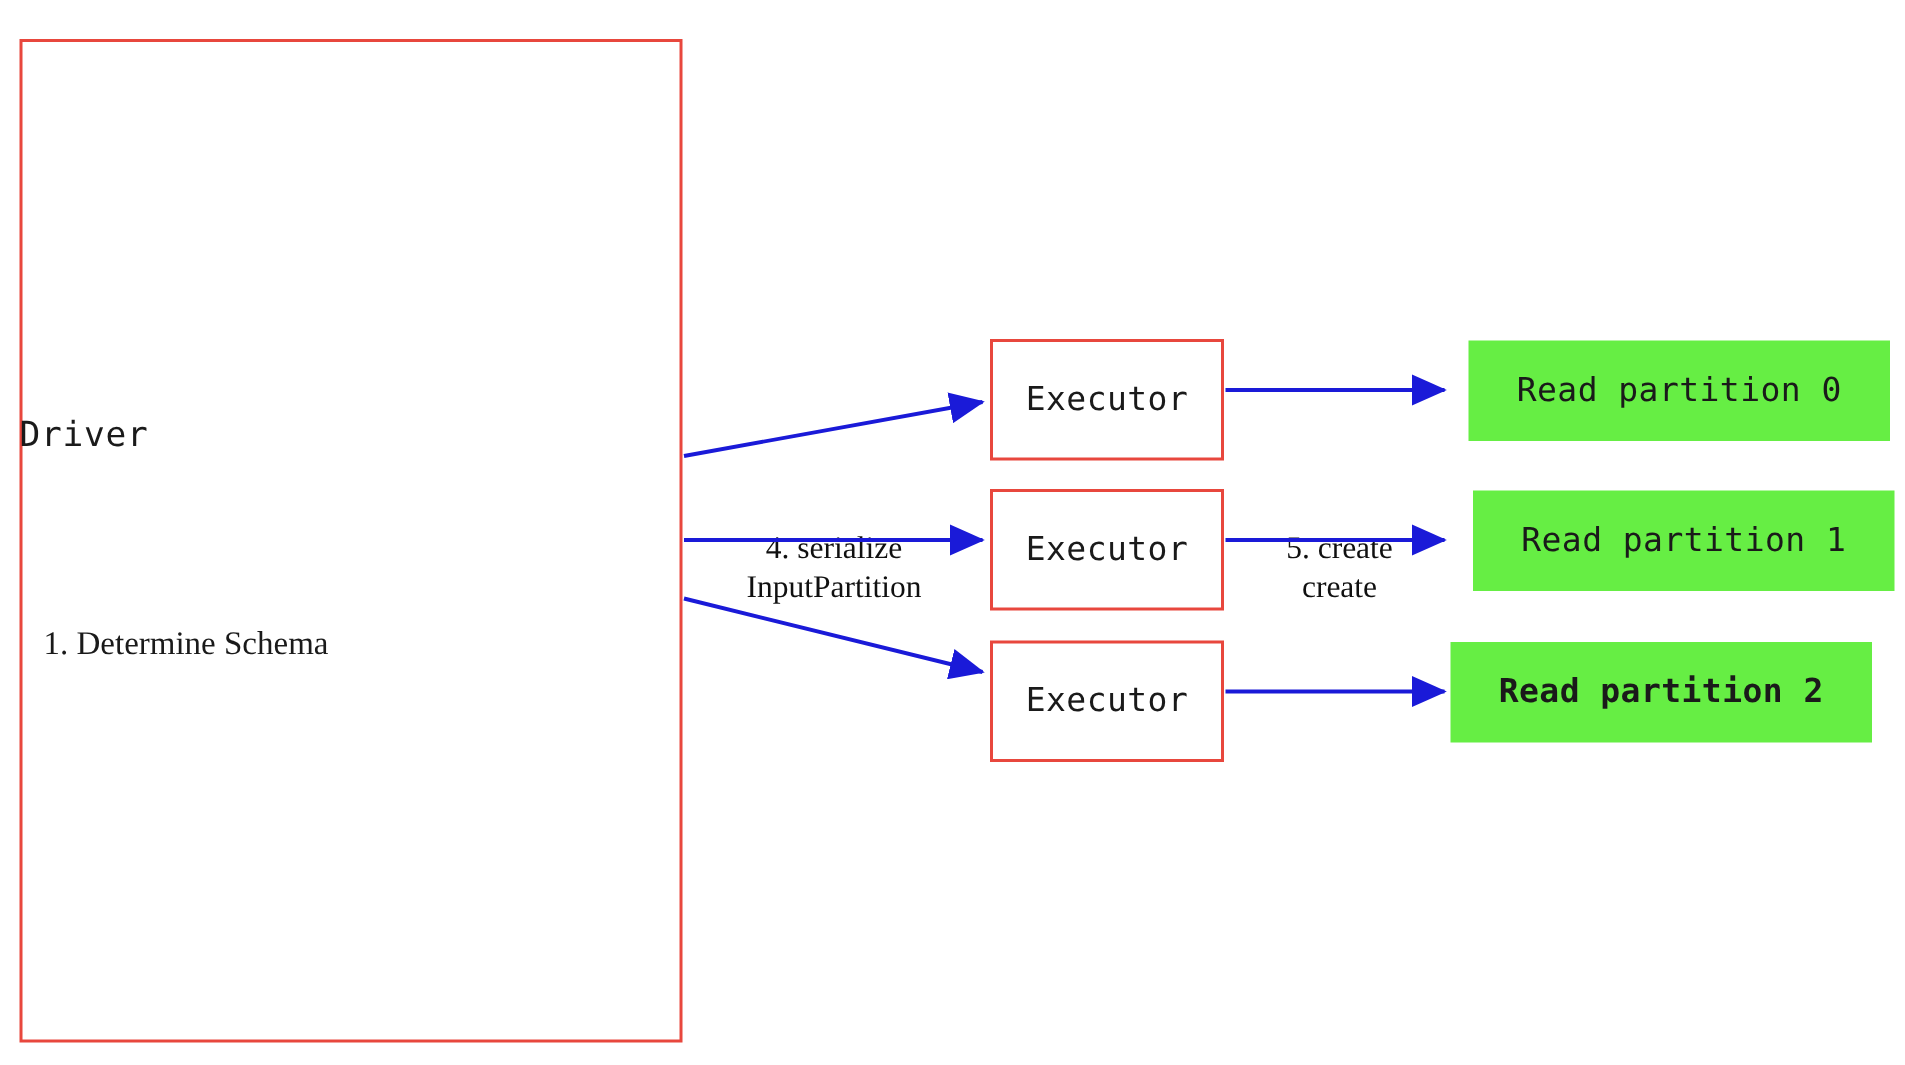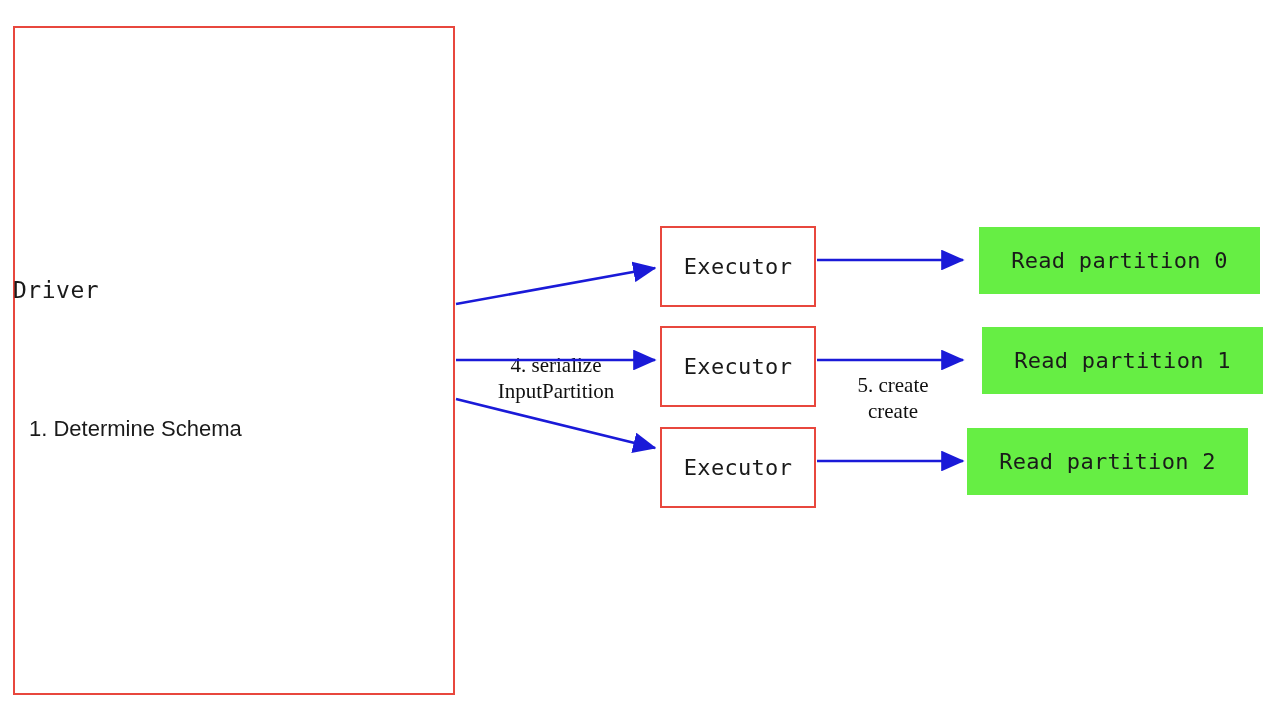--- a/index.html
+++ b/index.html
@@ -34,21 +34,21 @@
     text-align: left;
     font-family: "DejaVu Sans Mono", "Liberation Mono", monospace;
     font-size: 23px;
     color: #1a1a1a;
     letter-spacing: 0.5px;
     white-space: pre;
   }
   #driver-steps {
     left: 29px;
     top: 364px;
-    font-family: Liberation Sans, sans-serif;
+    font-family: Liberation Serif, serif;
     font-size: 22px;
     line-height: 26px;
     color: #1a1a1a;
     white-space: pre;
   }
   #driver-steps div { white-space: pre; }
 
   
   .executor-box {
     width: 156px;
@@ -89,21 +89,21 @@
   .edge-label {
     font-family: "Liberation Serif", "DejaVu Serif", serif;
     font-size: 21px;
     line-height: 26px;
     color: #101010;
     text-align: center;
     white-space: nowrap;
     margin-top: 44px;
   }
   #label-serialize { left: 456px; top: 308px; width: 200px; }
-  #label-create-reader { left: 818px; top: 328px; width: 150px; }
+  #label-create-reader { left: 818px; top: 308px; width: 150px; }
 
   
   #arrows {
     left: 0;
     top: 0;
     width: 1270px;
     height: 710px;
     pointer-events: none;
   }
 </style>
@@ -129,21 +129,21 @@
   <div class="abs executor-box" style="left:660px; top:427px;">
     <span class="executor-label">Executor</span>
   </div>
 
   <div class="abs partition-box" style="left:967px; top:227px;margin-left:12px;">
     <span class="partition-label">Read partition 0</span>
   </div>
   <div class="abs partition-box" style="left:967px; top:327px;margin-left:15px;">
     <span class="partition-label">Read partition 1</span>
   </div>
-  <div class="abs partition-box" style="left:967px; top:428px;">
+  <div class="abs partition-box" style="left:967px; top:428px;font-weight:bold;">
     <span class="partition-label">Read partition 2</span>
   </div>
 
   <div class="abs edge-label" id="label-serialize">
     <div>4. serialize</div>
     <div>InputPartition</div>
   </div>
 
   <div class="abs edge-label" id="label-create-reader">
     <div>5. create</div>

